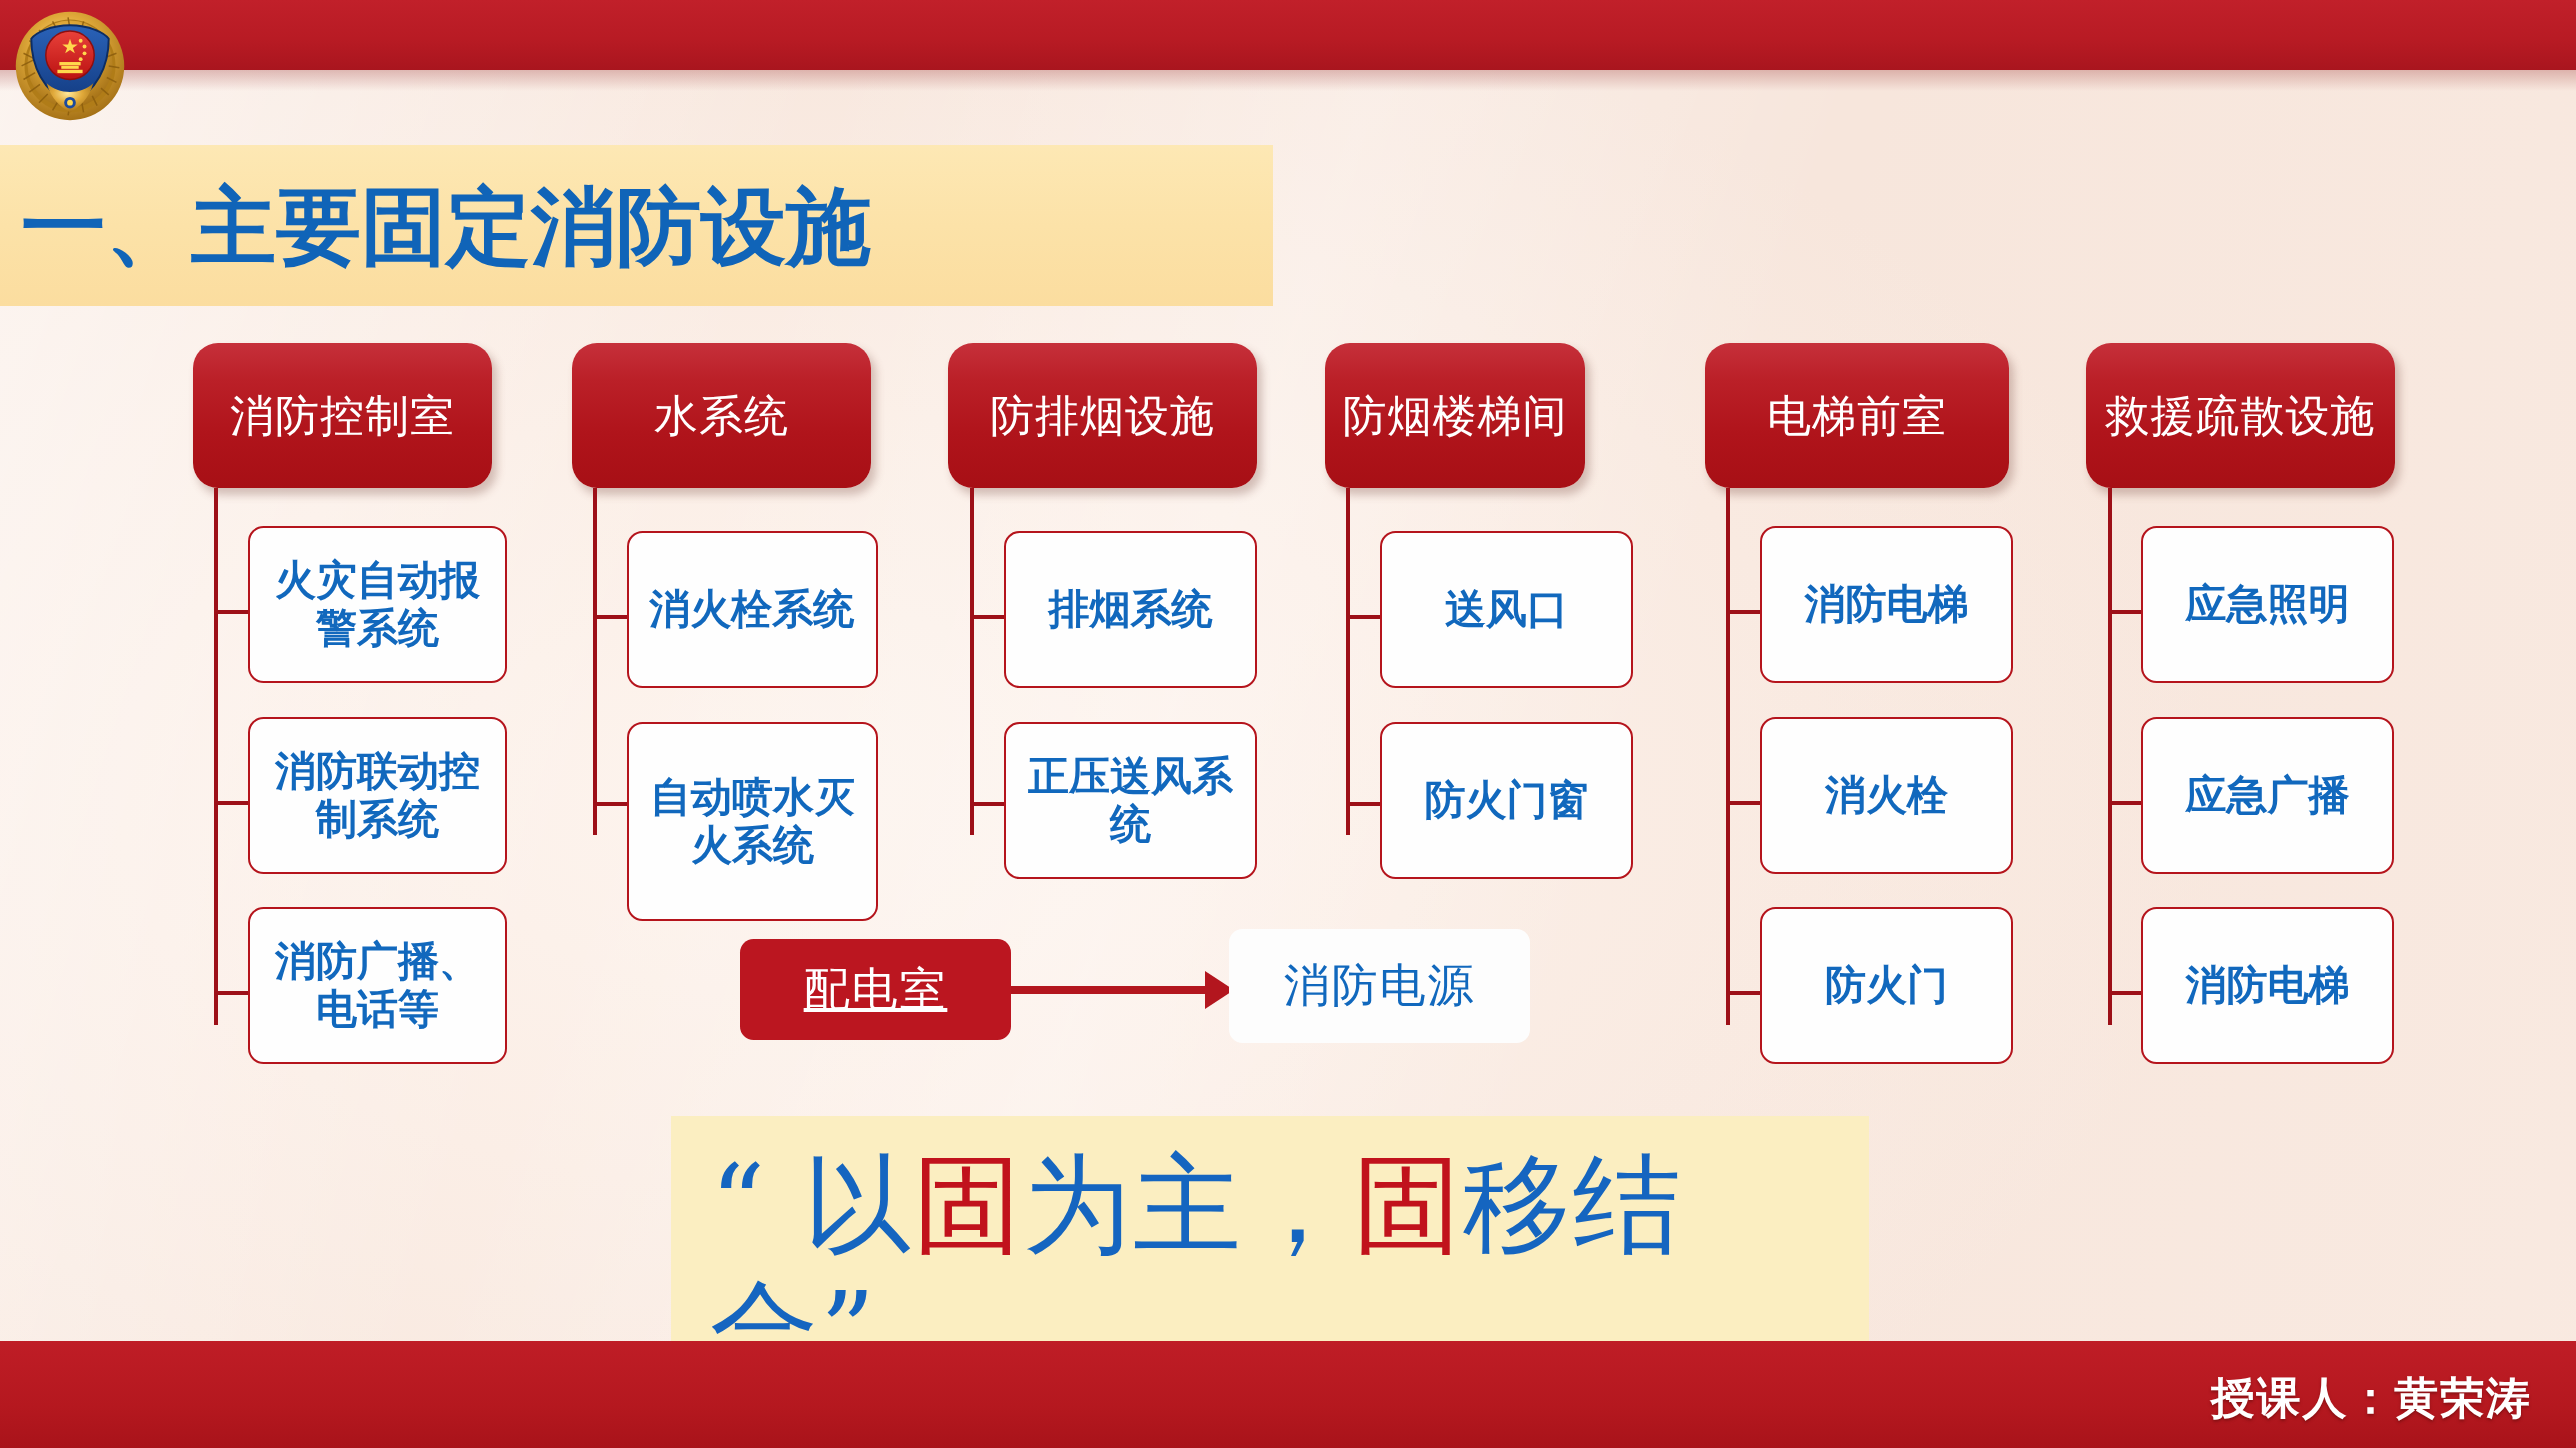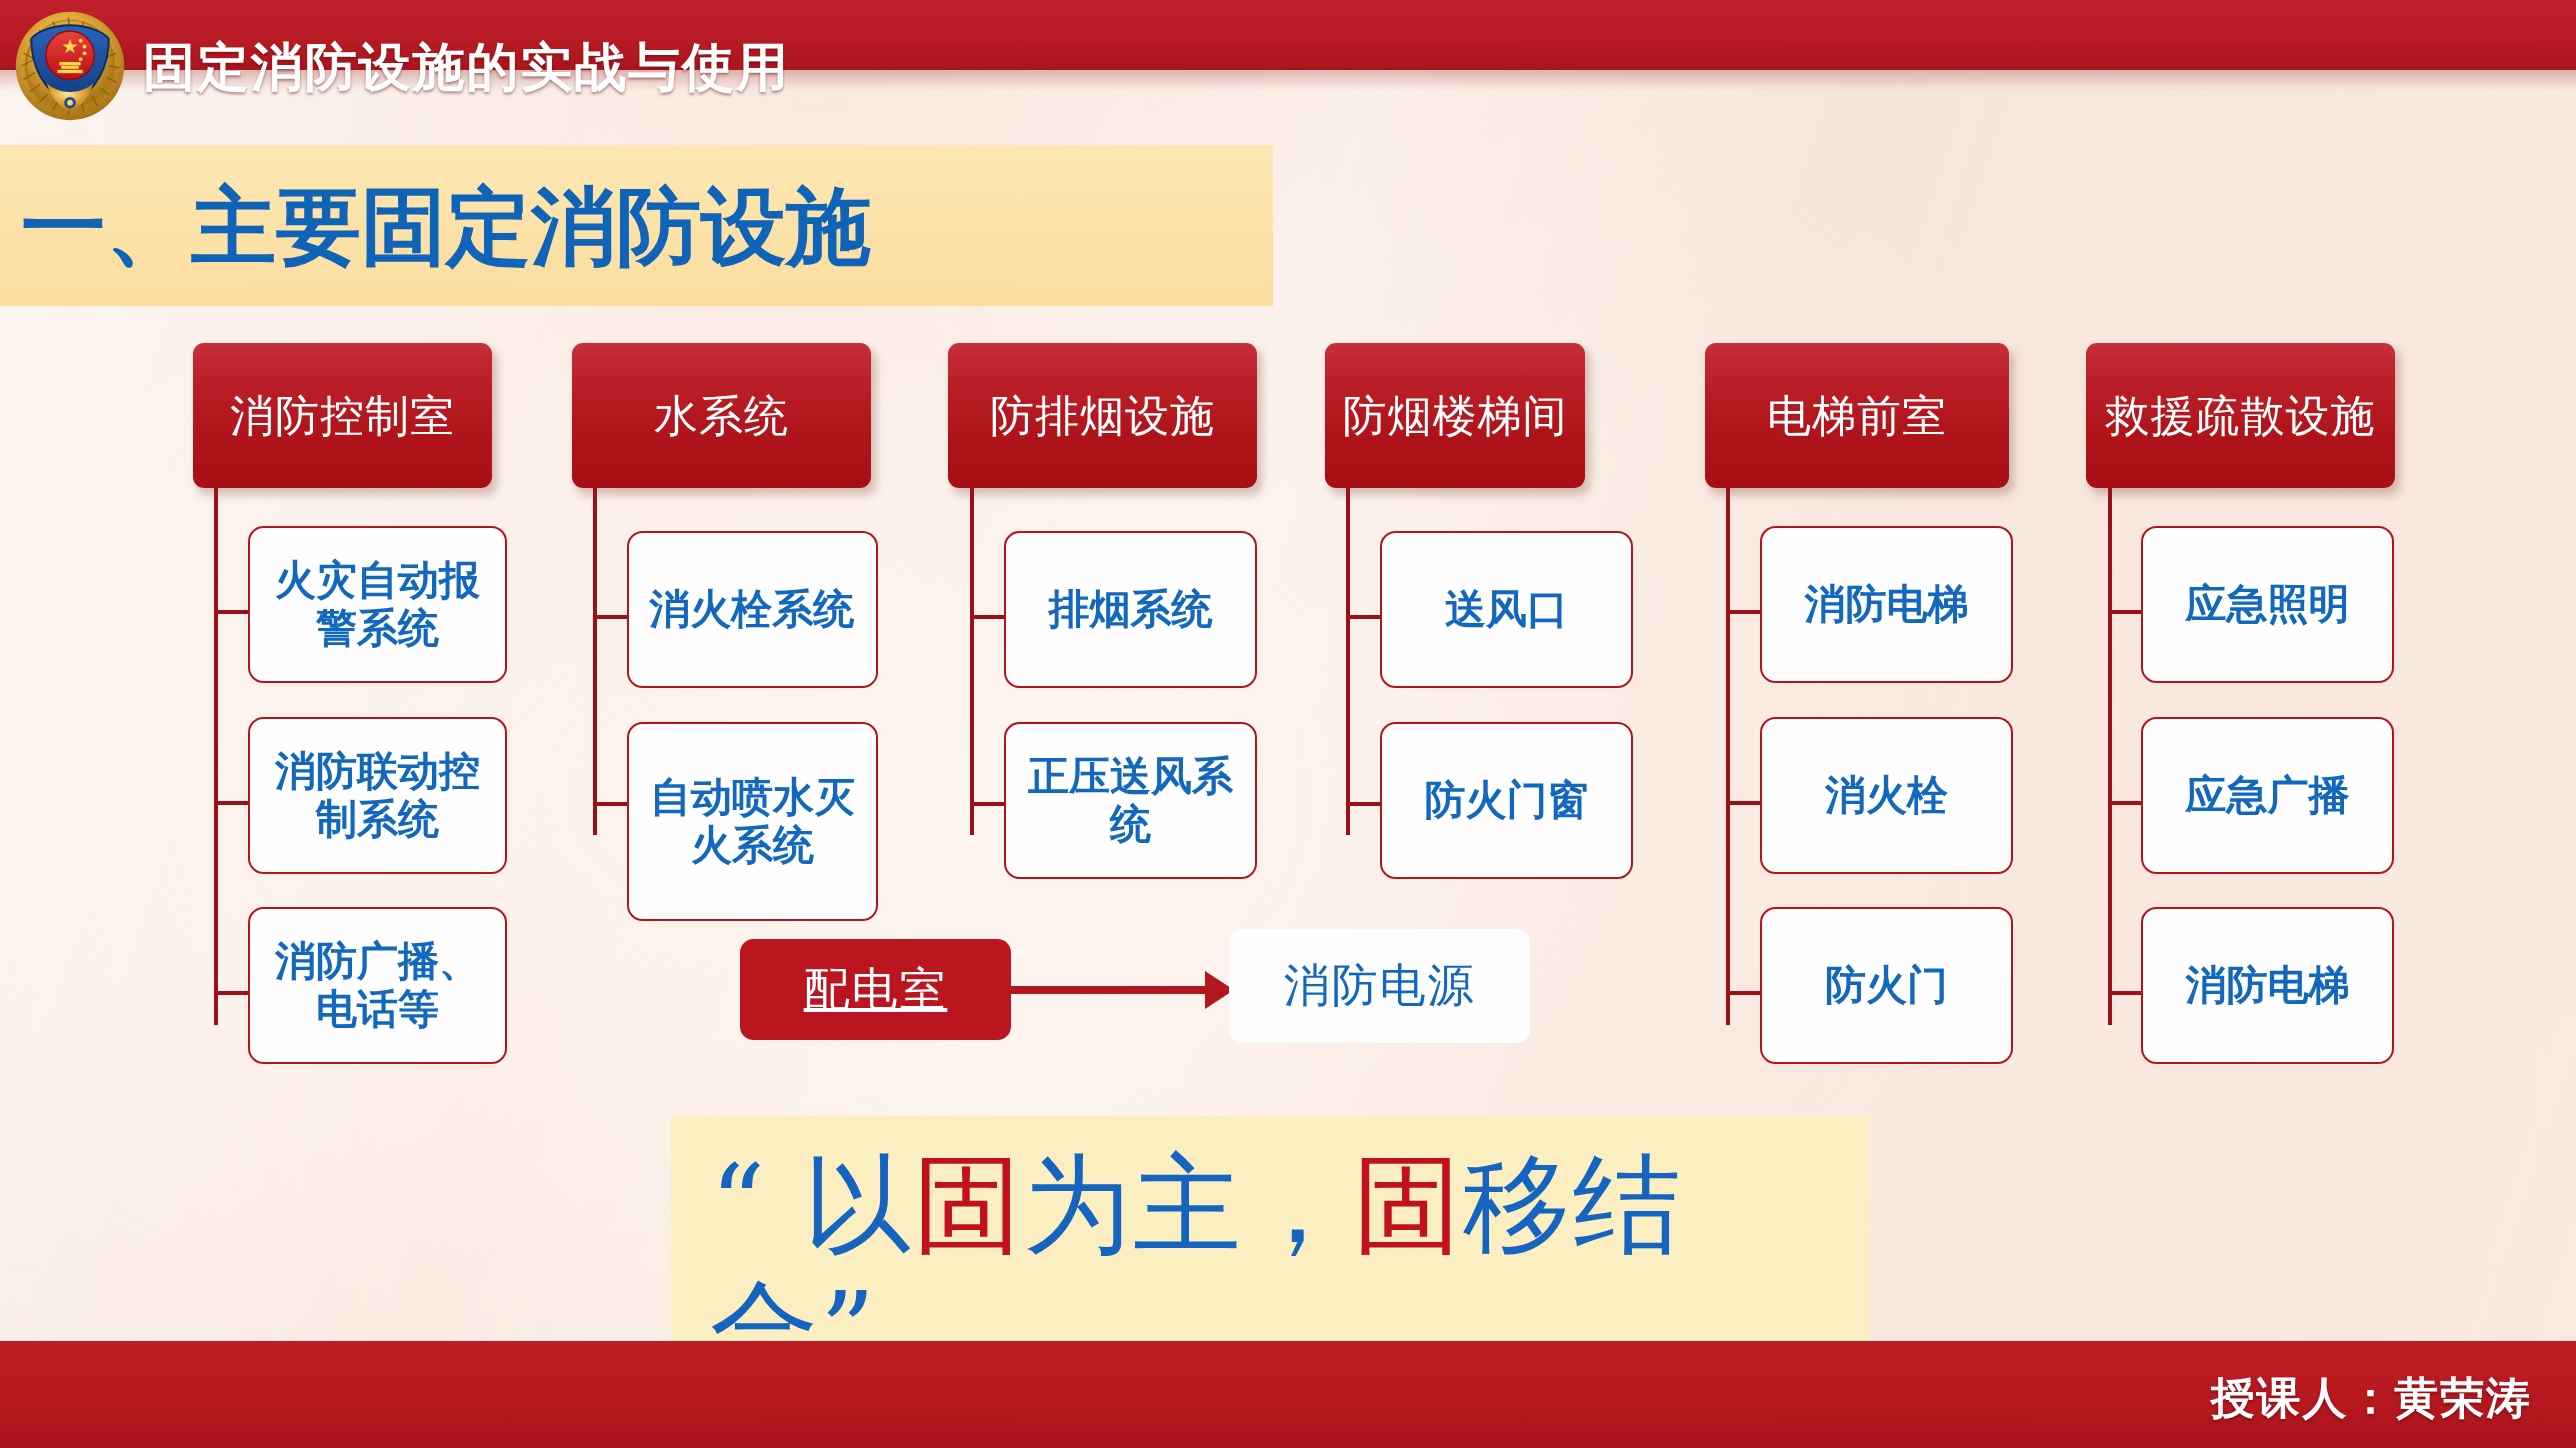--- a/index.html
+++ b/index.html
@@ -72,21 +72,21 @@
     color: #1064b8;
     letter-spacing: 0px;
     white-space: nowrap;
   }
 
   
   .tree { position: absolute; left: 0; top: 0; width: 2576px; height: 1449px; }
 
   .node-top {
     position: absolute;
-    border-radius: 11px;
+    border-radius: 25px;
     background: linear-gradient(180deg, #c6303a 0%, #bb2028 25%, #b0141b 62%, #a70f15 100%);
     box-shadow: 4.8px 6.8px 8.7px rgba(120,70,60,0.30);
     color: #ffffff;
     display: flex;
     align-items: center;
     justify-content: center;
     text-align: center;
     font-size: 44px;
     line-height: 1.12;
     letter-spacing: 1px;
@@ -245,21 +245,20 @@
         <rect x="55" y="66" width="18" height="3"></rect>
         <rect x="51" y="70" width="26" height="3.5"></rect>
       </g>
 
       <path d="M40 84 C52 96 76 96 88 84 C84 100 72 110 64 114 C56 110 44 100 40 84 Z" fill="url(#goldG)"></path>
       <circle cx="64" cy="104" r="6" fill="#1b4a9e"></circle>
       <circle cx="64" cy="104" r="3" fill="#ffd84d"></circle>
     </svg>
   </div>
 
-  <div class="header-title">固定消防设施的实战与使用</div>
 
   <div class="section-banner"></div>
   <div class="section-title">一、主要固定消防设施</div>
 
   <div class="tree">
 
     <div class="node-top" style="left:193px; top:343px; width:299px; height:145px;">
       <span>消防控制室</span>
     </div>
     <div class="conn conn-v" style="left:214px; top:488px; height:537px;"></div>

